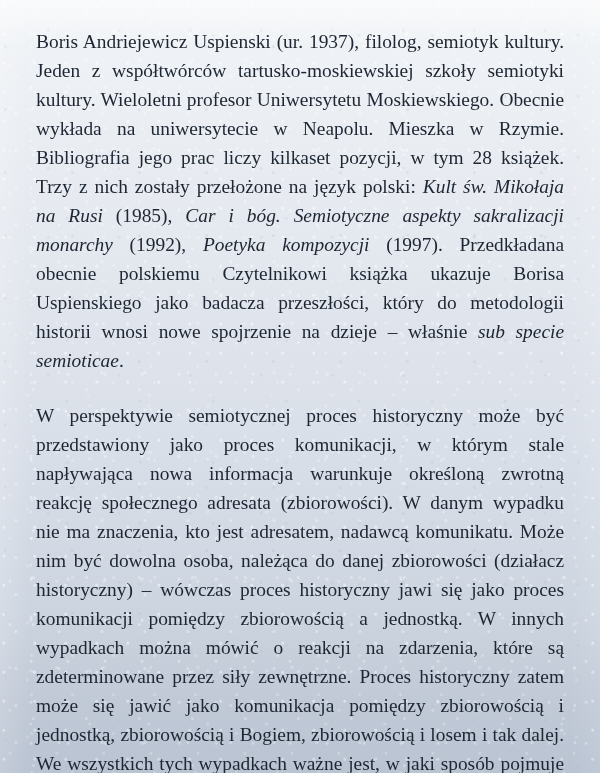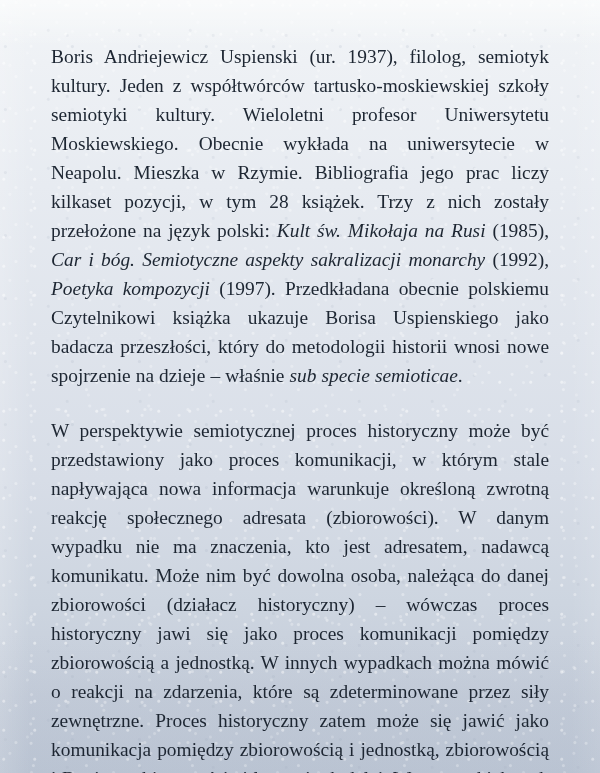--- a/index.html
+++ b/index.html
@@ -84,21 +84,21 @@
     z-index: 2;
     color: #1d2632;
     font-size: 19.4px;
     line-height: 29px;
     text-align: justify;
     text-justify: inter-word;
     -webkit-font-smoothing: antialiased;
   }
 
   .para {
-    margin: 15px;
+    margin: 0;
     text-align: justify;
     text-align-last: left;
     hyphens: manual;
     word-spacing: 0.01em;
   }
 
   .para + .para {
     margin-top: 26px;
   }
 

